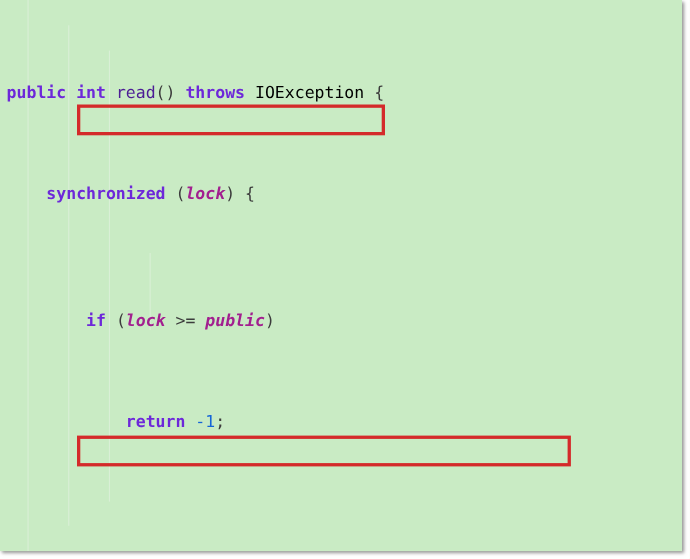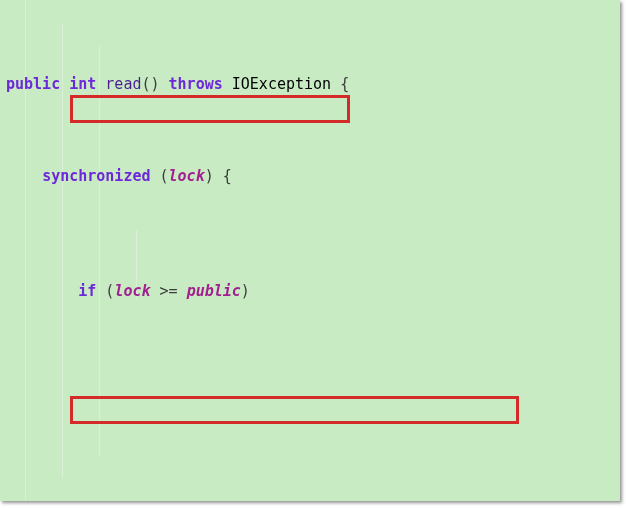--- a/index.html
+++ b/index.html
@@ -82,20 +82,21 @@
 
     <div id="code">
 
       <div class="line"><span class="kw">public</span> <span class="kw">int</span> <span class="id">read</span><span class="punc">() </span><span class="kw">throws</span> <span class="typ">IOException</span><span class="punc"> {</span></div>
 
       <div class="line"><span class="punc">    </span><span class="kw">synchronized</span><span class="punc"> (</span><span class="fld">lock</span><span class="punc">) {</span></div>
 
 
       <div class="line"><span class="punc">        </span><span class="kw">if</span><span class="punc"> (</span><span class="fld">lock</span><span class="punc"> &gt;= </span><span class="fld">public</span><span class="punc">)</span></div>
 
+      <div class="line"><span class="punc">            </span><span class="kw">return</span> <span class="num">-1</span><span class="punc">;</span></div>
 
       
 
       
 
       
 
       
 
       

